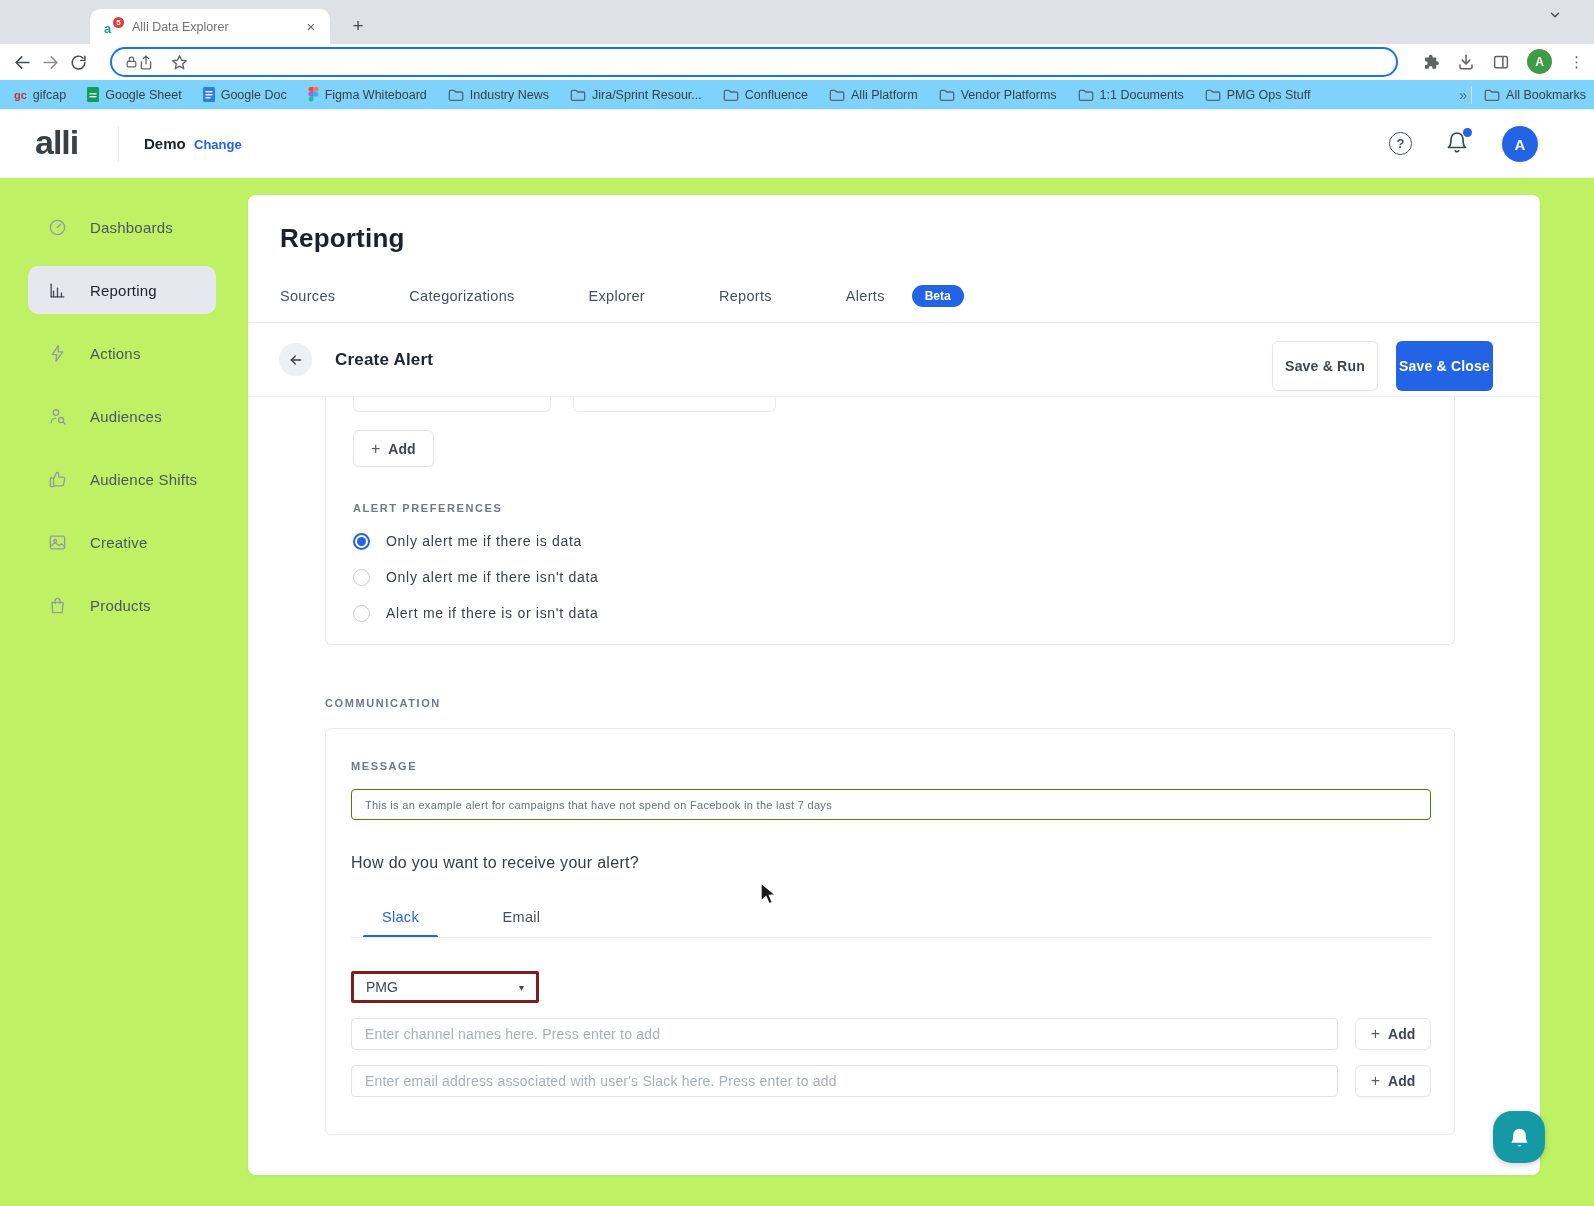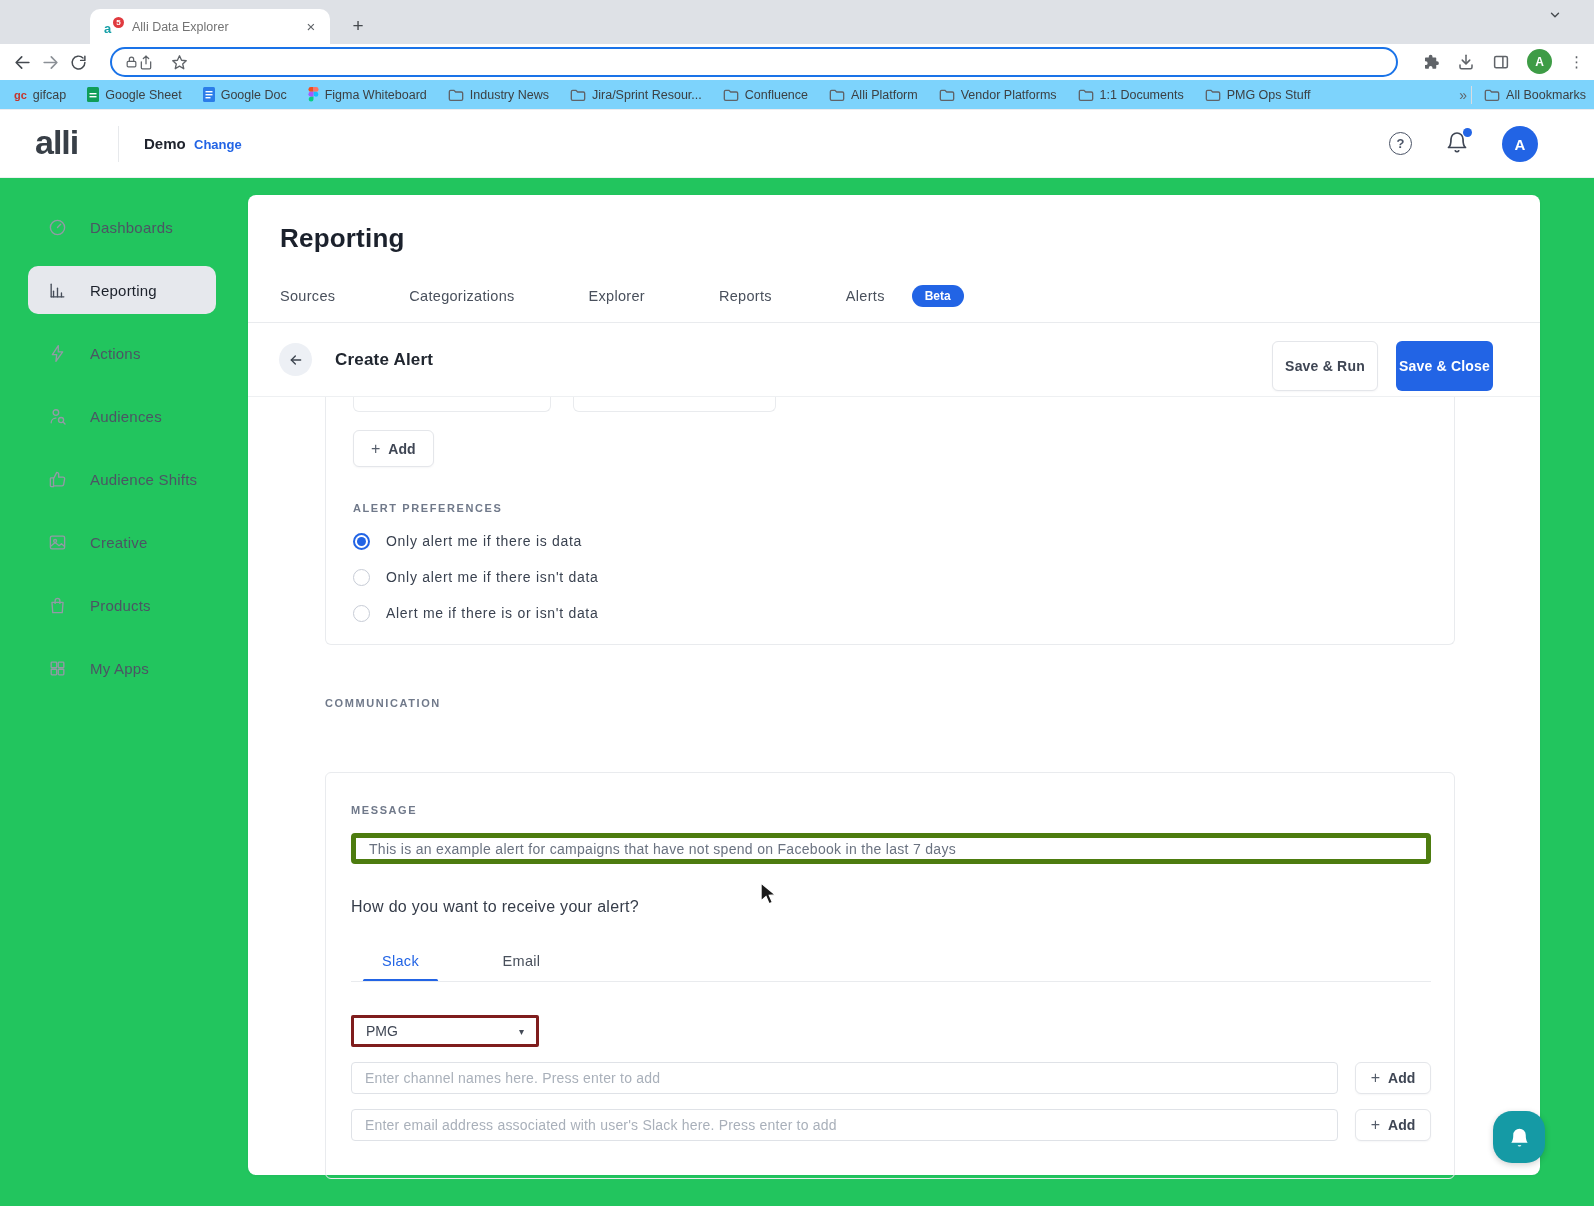--- a/index.html
+++ b/index.html
@@ -60,21 +60,21 @@
     border:1.6px solid #4a5366; border-radius:50%; color:#4a5366; font-size:13px; font-weight:700;
     display:flex; align-items:center; justify-content:center; }
   #bell-btn { position:absolute; right:123px; top:20px; width:26px; height:26px; color:#3f4654; }
   #bell-dot { position:absolute; right:-1px; top:-2px; width:9px; height:9px; background:#2264e5;
     border-radius:50%; }
   #avatar-app { position:absolute; right:56px; top:16px; width:36px; height:36px; border-radius:50%;
     background:#2264e5; color:#fff; font-size:15px; font-weight:600; display:flex;
     align-items:center; justify-content:center; }
 
   
-  #app-body { position:relative; height:1028px; display:flex; background:#22c55e; }
+  #app-body { position:relative; height:1028px; display:flex; background:#bef264; }
   #sidebar { width:248px; flex:none; padding-top:25px; }
   .side-item { height:48px; margin:0 32px 15px 28px; border-radius:10px; display:flex;
     align-items:center; padding-left:20px; gap:23px; color:#4c5564; }
   .side-item.active { background:#e6e8ed; color:#1c212b; }
   .side-item .lbl { font-size:15px; letter-spacing:.2px; }
   .side-item svg { stroke:#939aa6; }
   .side-item.active svg { stroke:#454c58; }
 
   
   #main { position:relative; flex:1; }
@@ -120,24 +120,24 @@
     border:1.5px solid #c7ccd6; background:#fff; }
   .radio.sel { border:2px solid #2264e5; }
   .radio.sel::after { content:""; position:absolute; left:50%; top:50%; width:9px; height:9px;
     margin:-4.5px 0 0 -4.5px; border-radius:50%; background:#2264e5; }
   .radio-lbl { font-size:14px; letter-spacing:.7px; color:#3a4250; }
 
   #comm-label { position:absolute; left:77px; top:502px; }
 
   
   #card2 { position:absolute; left:77px; top:533px; width:1130px; height:407px;
-    border:1px solid #e9ebee; border-radius:6px;margin-top:44px; }
+    border:1px solid #e9ebee; border-radius:6px; }
   #msg-label { position:absolute; left:25px; top:31px; }
   #msg-input { position:absolute; left:25px; top:60px; width:1080px; height:31px;
-    border:5px solid #4d7c0f; border-radius:4px; padding:0 13px; font-size:14px;
+    border:1px solid #4d7c0f; border-radius:4px; padding:0 13px; font-size:11px;
     letter-spacing:.3px; color:#6a7280; font-family:"Liberation Sans", sans-serif; background:#fff; }
   #receive-q { position:absolute; left:25px; top:125px; font-size:16px; letter-spacing:.3px; color:#353c49; }
   #chan-tabs { position:absolute; left:37px; top:168px; display:flex; }
   .chan-tab { width:75px; height:40px; display:flex; align-items:center; justify-content:center;
     font-size:14.5px; letter-spacing:.3px; color:#49505c; position:relative; }
   .chan-tab.active { color:#2264e5; }
   .chan-tab.active::after { content:""; position:absolute; left:0; bottom:-1px; width:100%;
     height:3px; background:#2264e5; border-radius:2px; }
   .chan-tab + .chan-tab { margin-left:46px; }
   #tabs-underline { position:absolute; left:25px; top:208px; width:1080px; height:1px; background:#e9ebee; }
@@ -393,29 +393,20 @@
         </svg>
       <span class="lbl">Creative</span>
     </div>
     <div class="side-item">
       <svg width="19" height="19" viewBox="0 0 24 24" fill="none" stroke-width="1.7" stroke-linejoin="round">
           <path d="M5 8h14l-1 13H6z"></path>
           <path d="M9 10V6a3 3 0 0 1 6 0v4"></path>
         </svg>
       <span class="lbl">Products</span>
     </div>
-    <div class="side-item">
-      <svg width="19" height="19" viewBox="0 0 24 24" fill="none" stroke-width="1.7">
-          <rect x="4" y="4" width="7" height="7" rx="1"></rect>
-          <rect x="13" y="4" width="7" height="7" rx="1"></rect>
-          <rect x="4" y="13" width="7" height="7" rx="1"></rect>
-          <rect x="13" y="13" width="7" height="7" rx="1"></rect>
-        </svg>
-      <span class="lbl">My Apps</span>
-    </div>
   </div>
 
   <div id="main">
     <div id="panel">
       <div id="page-title">Reporting</div>
 
       <div id="rep-tabs">
         <span class="rep-tab">Sources</span>
         <span class="rep-tab">Categorizations</span>
         <span class="rep-tab">Explorer</span>

